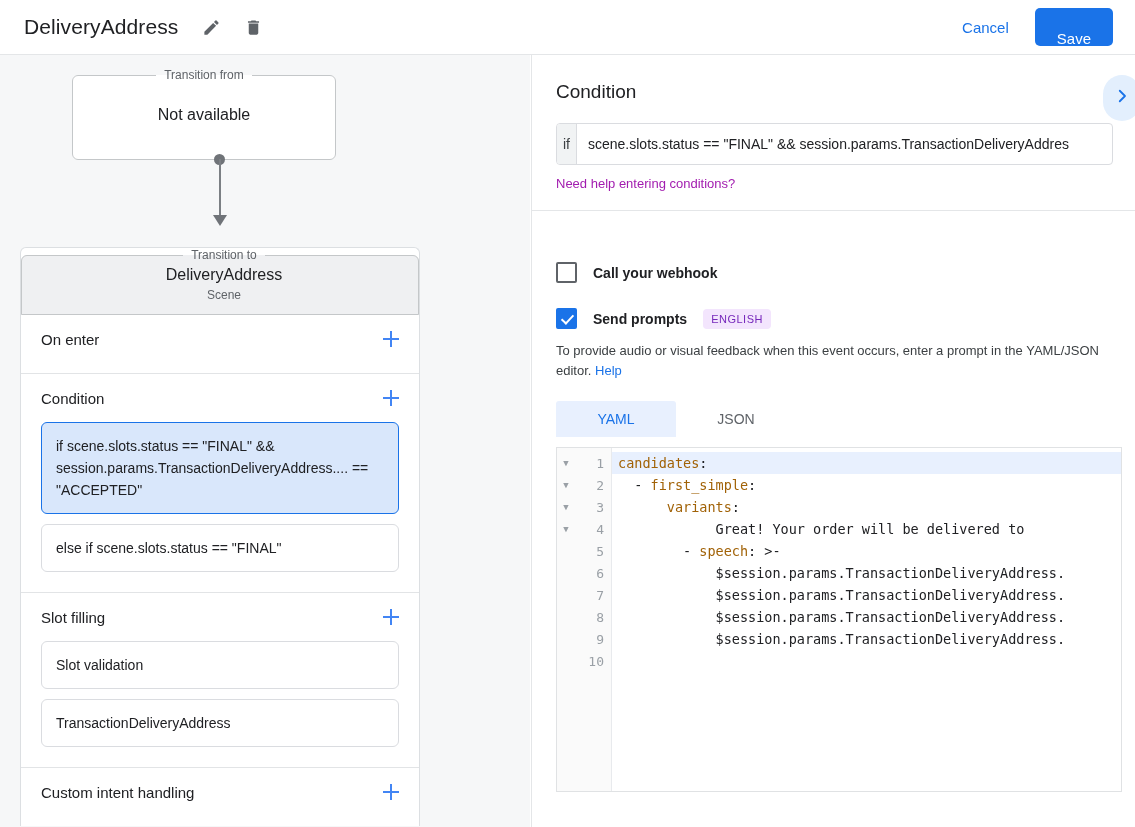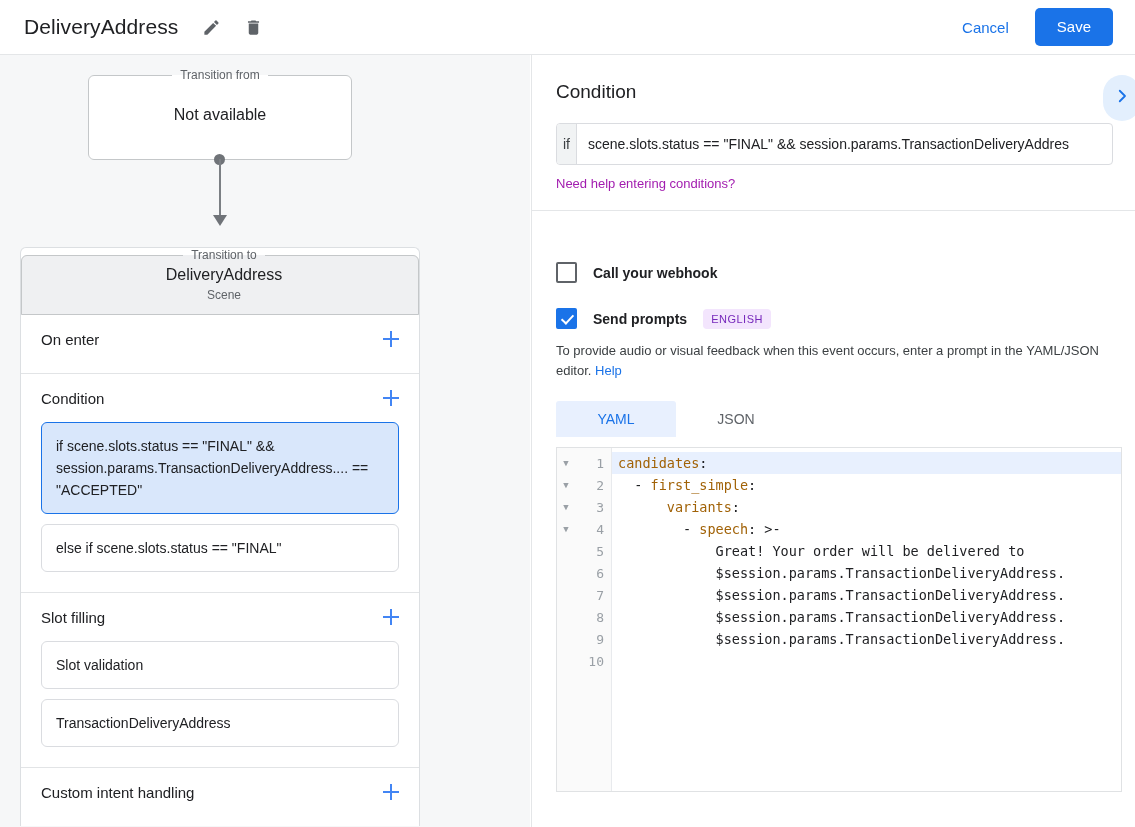--- a/index.html
+++ b/index.html
@@ -38,21 +38,21 @@
   .cancel-btn {
     color: #1a73e8; font-size: 15px; font-weight: 500;
     padding: 8px 14px; border-radius: 4px; cursor: pointer;
     background: none; border: none;
     font-family: "Liberation Sans", sans-serif;
   }
   .save-btn {
     margin-left: 12px; margin-right: 22px;
     background: #1a73e8; color: #ffffff;
     font-size: 15px; font-weight: 500;
-    padding: 0 22px; height: 38px; line-height: 38px;
+    padding: 12px 22px; height: 38px; line-height: 38px;
     border: none; border-radius: 5px; cursor: pointer;
     font-family: "Liberation Sans", sans-serif;
   }
 
   
   .left-pane {
     position: absolute; left: 0; top: 55px;
     width: 530px; height: 772px;
     background: #f6f7f8;
     overflow: hidden;
@@ -65,21 +65,21 @@
     border: 1px solid #c4c7c9;
     border-radius: 6px;
     padding: 0;
   }
   fieldset.node > legend {
     margin: 0 auto; padding: 0 8px;
     font-size: 12px; color: #5f6368;
     text-align: center;
   }
   .node-from {
-    left: 88px; top: 13px; width: 264px; height: 92px;
+    left: 72px; top: 13px; width: 264px; height: 92px;
     background: #ffffff;
   }
   .node-from .node-body {
     display: flex; align-items: center; justify-content: center;
     height: 66px;
     font-size: 16px; color: #202124;
   }
 
   .connector {
     position: absolute; left: 219px; top: 104px;
@@ -463,22 +463,22 @@
           </div>
           <div class="gline">
             <span class="fold"></span>
             <span class="gnum">10</span>
           </div>
         </div>
       <div class="code" id="codearea">
           <div class="cline hl"><span class="k">candidates</span>:</div>
           <div class="cline">  - <span class="k">first_simple</span>:</div>
           <div class="cline">      <span class="k">variants</span>:</div>
+          <div class="cline">            Great! Your order will be delivered to</div>
           <div class="cline">        - <span class="k">speech</span>: &gt;-</div>
-          <div class="cline">            Great! Your order will be delivered to</div>
           <div class="cline">            $session.params.TransactionDeliveryAddress.</div>
           <div class="cline">            $session.params.TransactionDeliveryAddress.</div>
           <div class="cline">            $session.params.TransactionDeliveryAddress.</div>
           <div class="cline">            $session.params.TransactionDeliveryAddress.</div>
           <div class="cline"></div>
         </div>
     </div>
   </div>
 </div>
 

